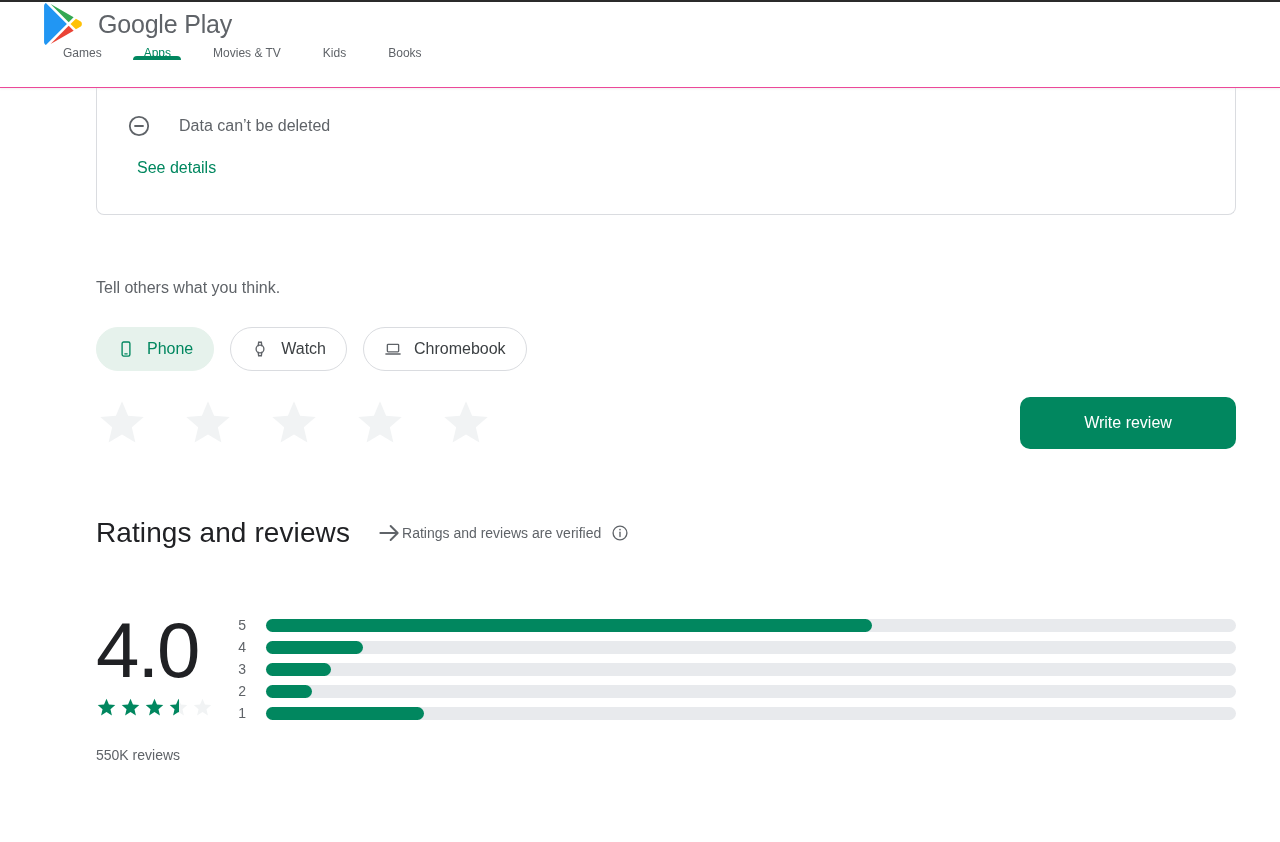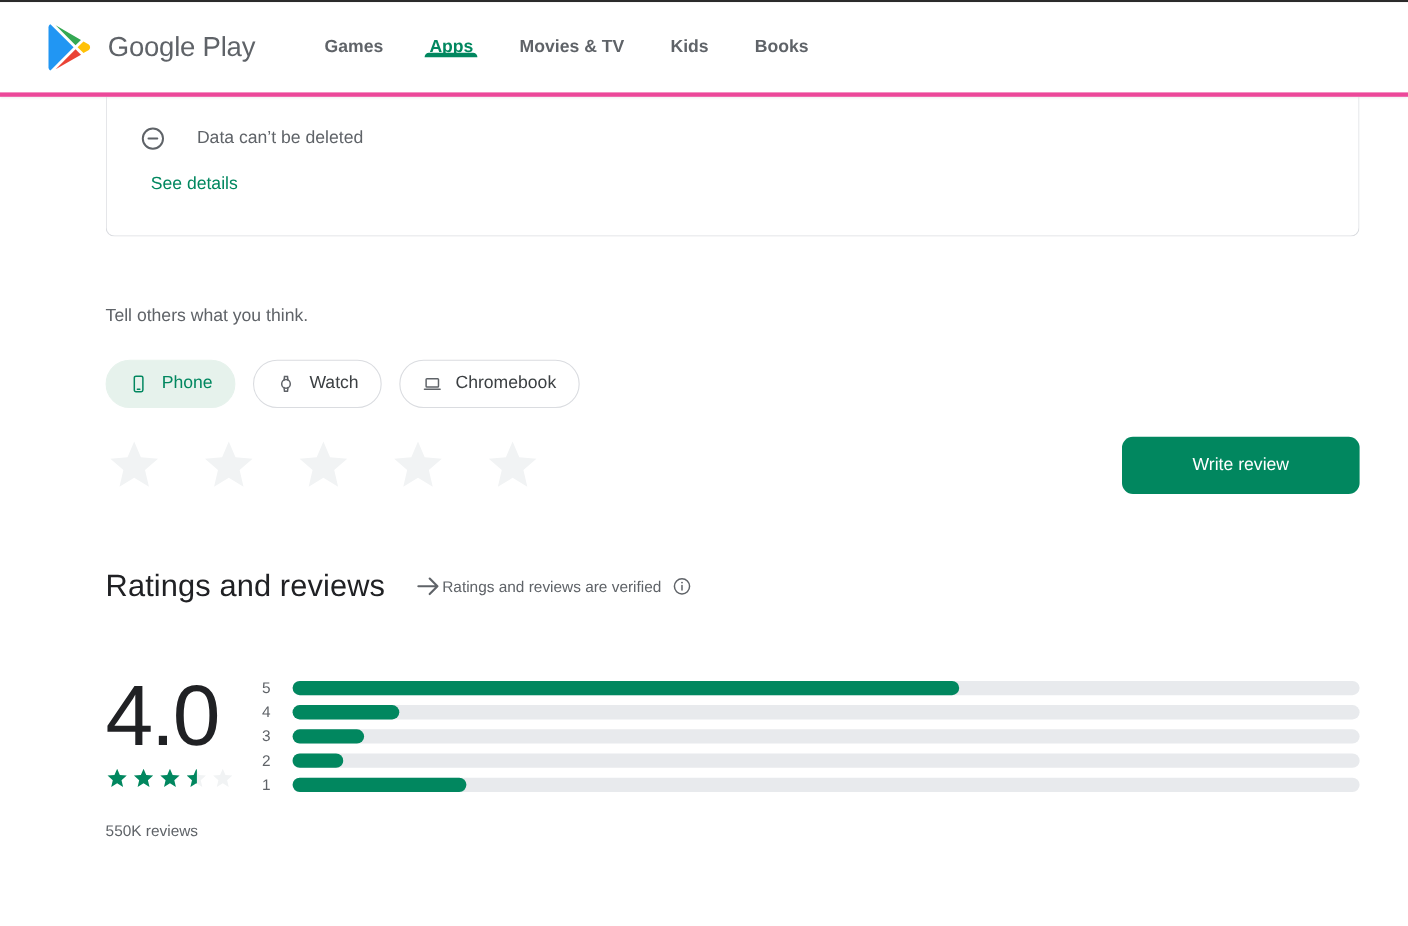--- a/index.html
+++ b/index.html
@@ -8,29 +8,29 @@
   }
   *{box-sizing:border-box;}
   html,body{margin:0;padding:0;}
   body{
     width:1280px;height:842px;overflow:hidden;background:#fff;position:relative;
     font-family:"Liberation Sans","DejaVu Sans",sans-serif;color:var(--text-primary);
   }
   .top-strip{height:2px;background:#2b2b2b;width:100%;}
   
   header{
-    height:86px;display:flex;align-items:center;padding-left:42px;background:#fff;
-    border-bottom:4px solid #ec4899;box-shadow:0 1px 2px rgba(60,64,67,.08);
+    height:86px;display:flex;align-items:flex-start;padding-left:42px;background:#fff;
+    border-bottom:1px solid #ec4899;box-shadow:0 1px 2px rgba(60,64,67,.08);flex-direction:column;
   }
   .brand{display:flex;align-items:center;gap:14px;margin-right:42px;cursor:pointer;}
   .brand svg{display:block;}
   .brand-text{font-size:25px;font-weight:500;color:var(--text-secondary);letter-spacing:-.2px;}
   nav{display:flex;align-items:stretch;}
   .nav-item{
-    display:flex;align-items:center;padding:0 21px;font-size:16px;font-weight:700;
+    display:flex;align-items:center;padding:0 21px;font-size:12px;font-weight:400;
     color:var(--text-secondary);position:relative;cursor:pointer;white-space:nowrap;
   }
   .nav-item.active{color:var(--primary-green);}
   .nav-item.active::after{
     content:"";position:absolute;bottom:0;left:50%;transform:translateX(-50%);
     width:48px;height:4px;background:var(--primary-green);border-radius:4px 4px 0 0;
   }
   
   main{width:1140px;margin-left:96px;}
   .icon{display:inline-flex;align-items:center;justify-content:center;}

